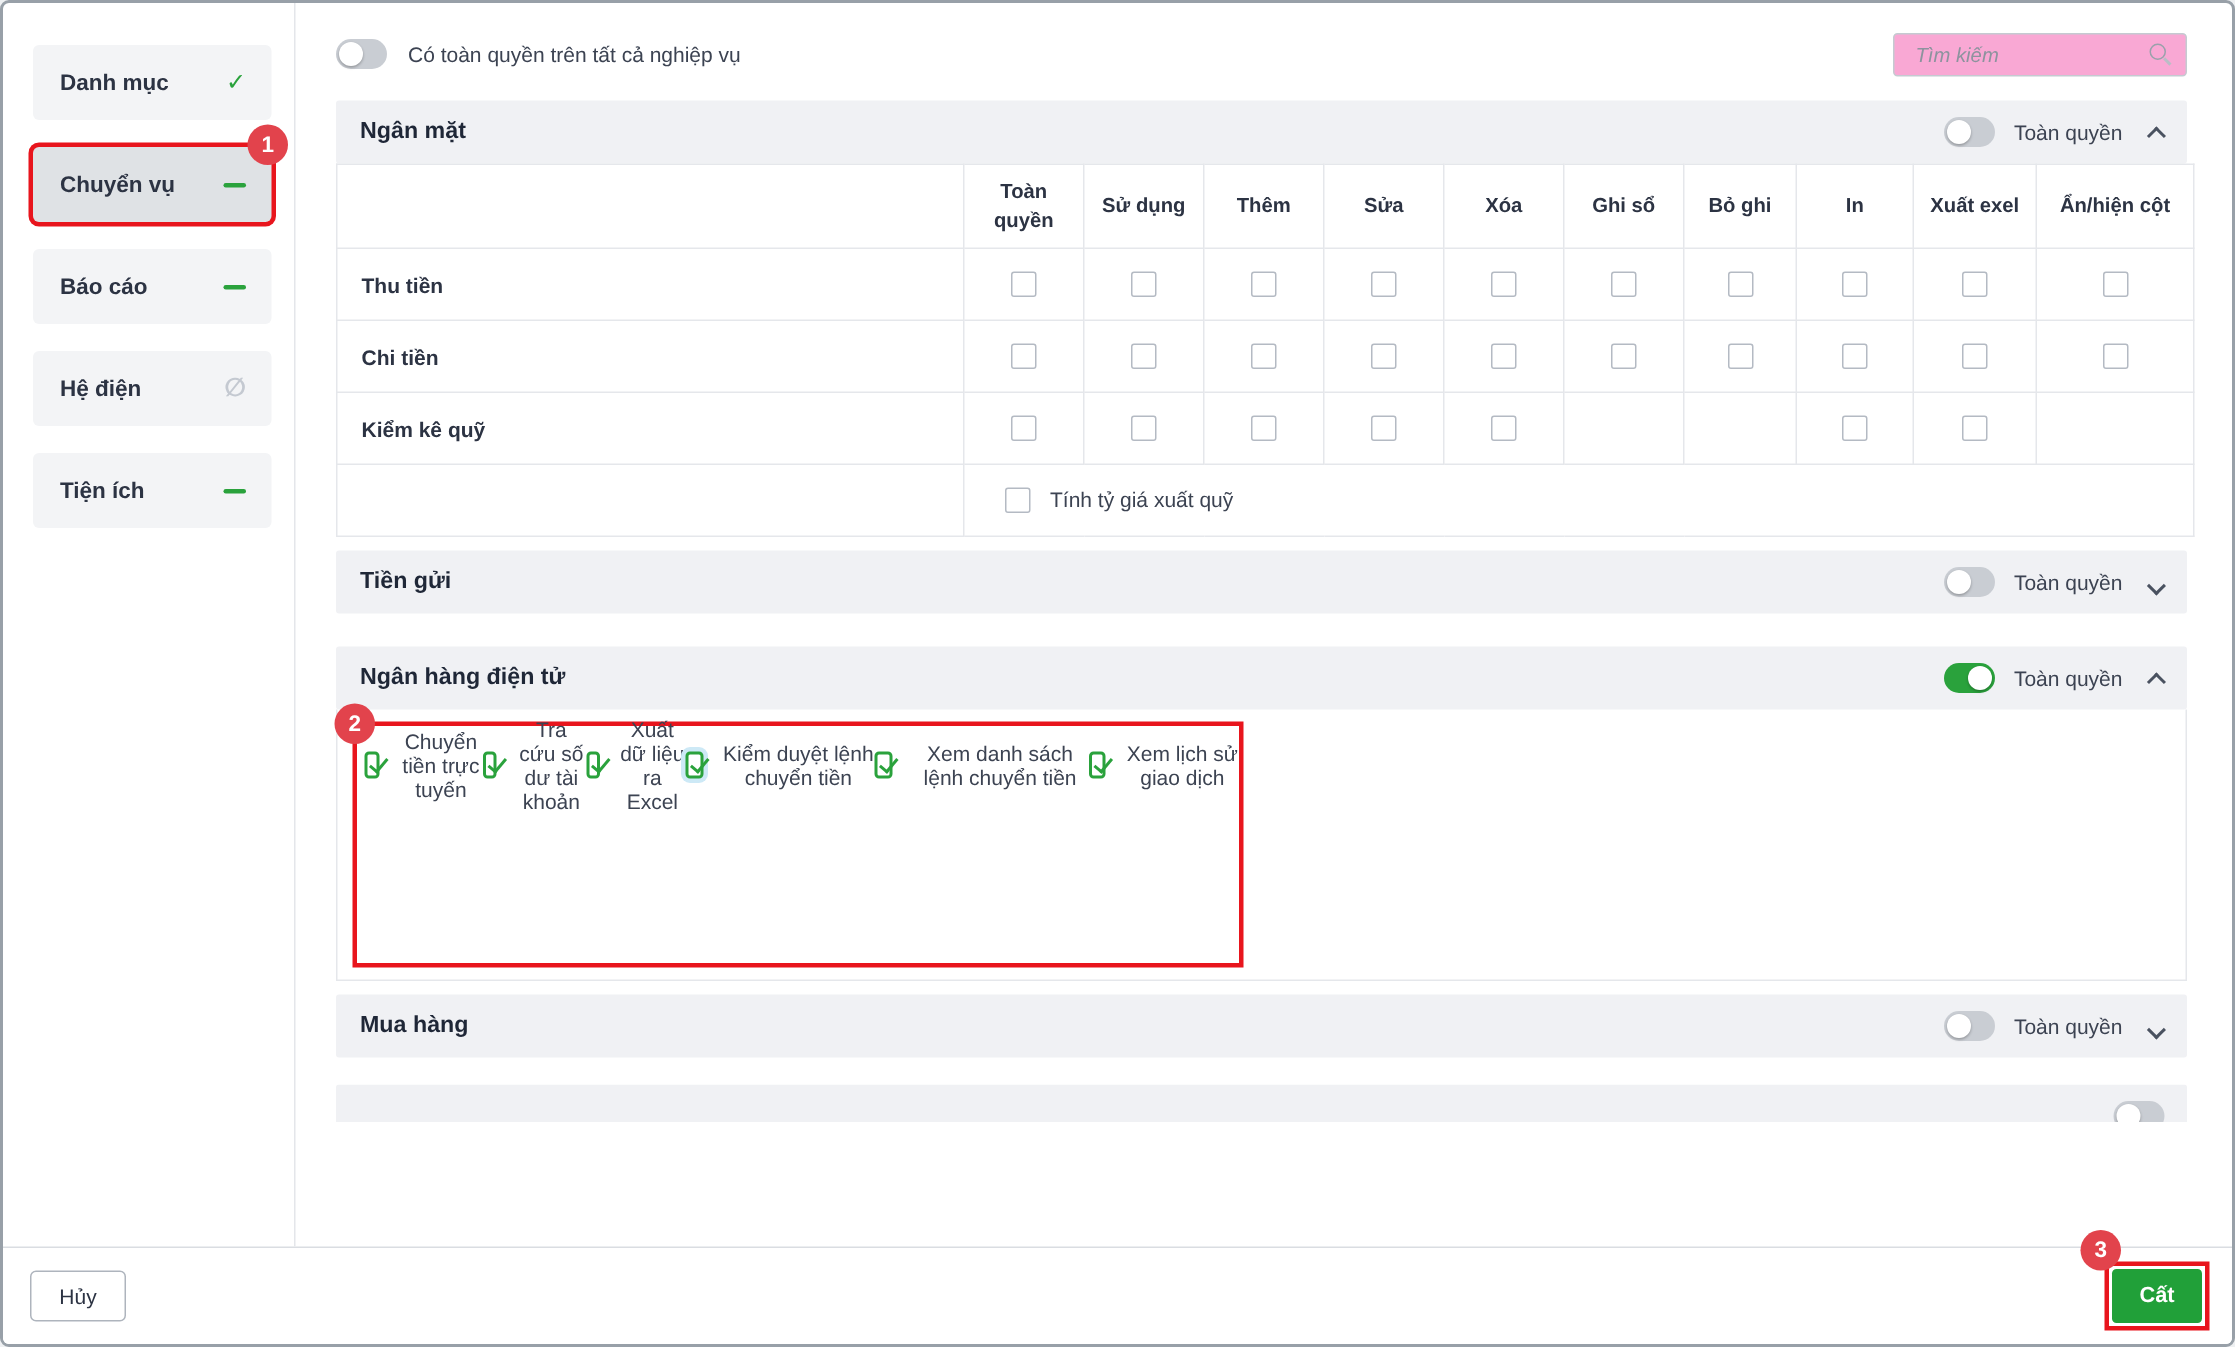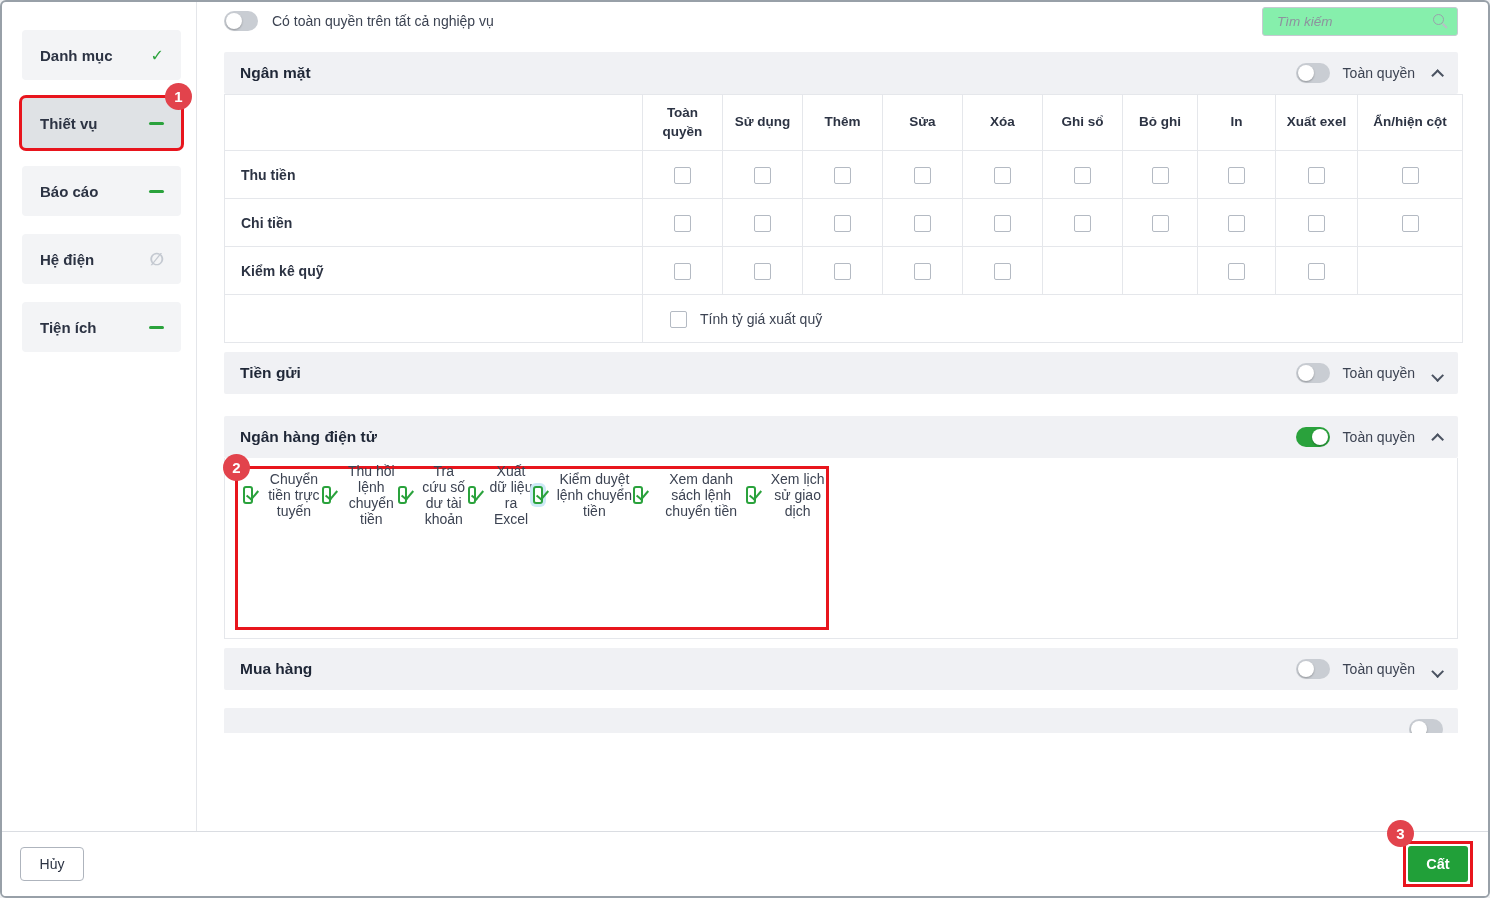--- a/index.html
+++ b/index.html
@@ -31,27 +31,27 @@
   .side-item.selected{background:#dfe2e5;box-shadow:0 0 0 3px var(--red);}
   .side-label{font-size:15px;font-weight:700;color:var(--txt);}
   .status{margin-left:auto;display:inline-block;}
   .status.check{color:var(--green);font-weight:700;font-size:16px;}
   .status.dash{width:15px;height:3px;background:var(--green);border-radius:2px;}
   .status.none{color:#c4c9d1;font-size:17px;font-weight:600;}
   .badge{position:absolute;width:27px;height:27px;border-radius:50%;background:var(--red-badge);color:#fff;font-size:15px;font-weight:700;display:flex;align-items:center;justify-content:center;z-index:5;}
   .side-item .badge{top:-15px;right:-11px;}
 
   .content{flex:1;padding:0 30px 0 27px;overflow:hidden;}
-  .topbar{margin-top:4px;height:30px;display:flex;align-items:center;}
+  .topbar{margin-top:19px;height:30px;display:flex;align-items:center;}
   .toggle{width:34px;height:20px;border-radius:10px;background:#c9cdd3;position:relative;display:inline-block;flex:0 0 auto;cursor:pointer;}
   .toggle::after{content:"";position:absolute;width:16px;height:16px;border-radius:50%;background:#fff;top:2px;left:2px;box-shadow:0 1px 2px rgba(0,0,0,.28);}
   .toggle.on{background:var(--green);}
   .toggle.on::after{left:16px;}
   .tb-label{margin-left:14px;font-size:14px;color:var(--txt-soft);}
-  .search{margin-left:auto;width:196px;height:29px;border:1px solid #c5cad1;border-radius:3px;display:flex;align-items:center;padding:0 9px 0 12px;background:#86efac;}
+  .search{margin-left:auto;width:196px;height:29px;border:1px solid #c5cad1;border-radius:3px;display:flex;align-items:center;padding:0 9px 0 12px;background:#f9a8d4;}
   .search input{border:0;outline:0;flex:1;min-width:0;background:transparent;font-family:inherit;font-style:italic;font-size:13.5px;color:#5a6170;}
   .search input::placeholder{color:#8d939e;font-style:italic;}
   .mag{position:relative;width:16px;height:16px;flex:0 0 auto;}
   .mag::before{content:"";position:absolute;width:9px;height:9px;border:1.5px solid #9aa1ab;border-radius:50%;left:1px;top:1px;}
   .mag::after{content:"";position:absolute;width:6px;height:1.5px;background:#b9bec6;transform:rotate(45deg);left:10px;top:12px;}
 
   
   .sec{margin-top:9px;position:relative;}
   .sec.first{margin-top:16px;}
   .sec.gap22{margin-top:22px;}
@@ -100,21 +100,21 @@
 <div class="frame">
 
 
   <div class="bdy">
     <aside class="sidebar" id="sidebar">
         <div class="side-item">
           <span class="side-label">Danh mục</span>
           <span class="status check">✓</span>
         </div>
         <div class="side-item selected">
-          <span class="side-label">Thiết vụ</span>
+          <span class="side-label">Chuyển vụ</span>
           <span class="status dash"></span>
           <span class="badge">1</span>
         </div>
         <div class="side-item">
           <span class="side-label">Báo cáo</span>
           <span class="status dash"></span>
         </div>
         <div class="side-item">
           <span class="side-label">Hệ điện</span>
           <span class="status none">∅</span>
@@ -243,24 +243,20 @@
               <div class="red-box">
                 <span class="badge">2</span>
                 <div class="opt-cols">
                   <div class="opt-col c1">
                     <label class="opt-item">
                       <span class="cb checked"></span>
                       <span class="opt-text">Chuyển tiền trực tuyến</span>
                     </label>
                     <label class="opt-item">
                       <span class="cb checked"></span>
-                      <span class="opt-text">Thu hồi lệnh chuyển tiền</span>
-                    </label>
-                    <label class="opt-item">
-                      <span class="cb checked"></span>
                       <span class="opt-text">Tra cứu số dư tài khoản</span>
                     </label>
                     <label class="opt-item">
                       <span class="cb checked"></span>
                       <span class="opt-text">Xuất dữ liệu ra Excel</span>
                     </label>
                   </div>
                   <div class="opt-col">
                     <label class="opt-item">
                       <span class="cb checked focused"></span>

